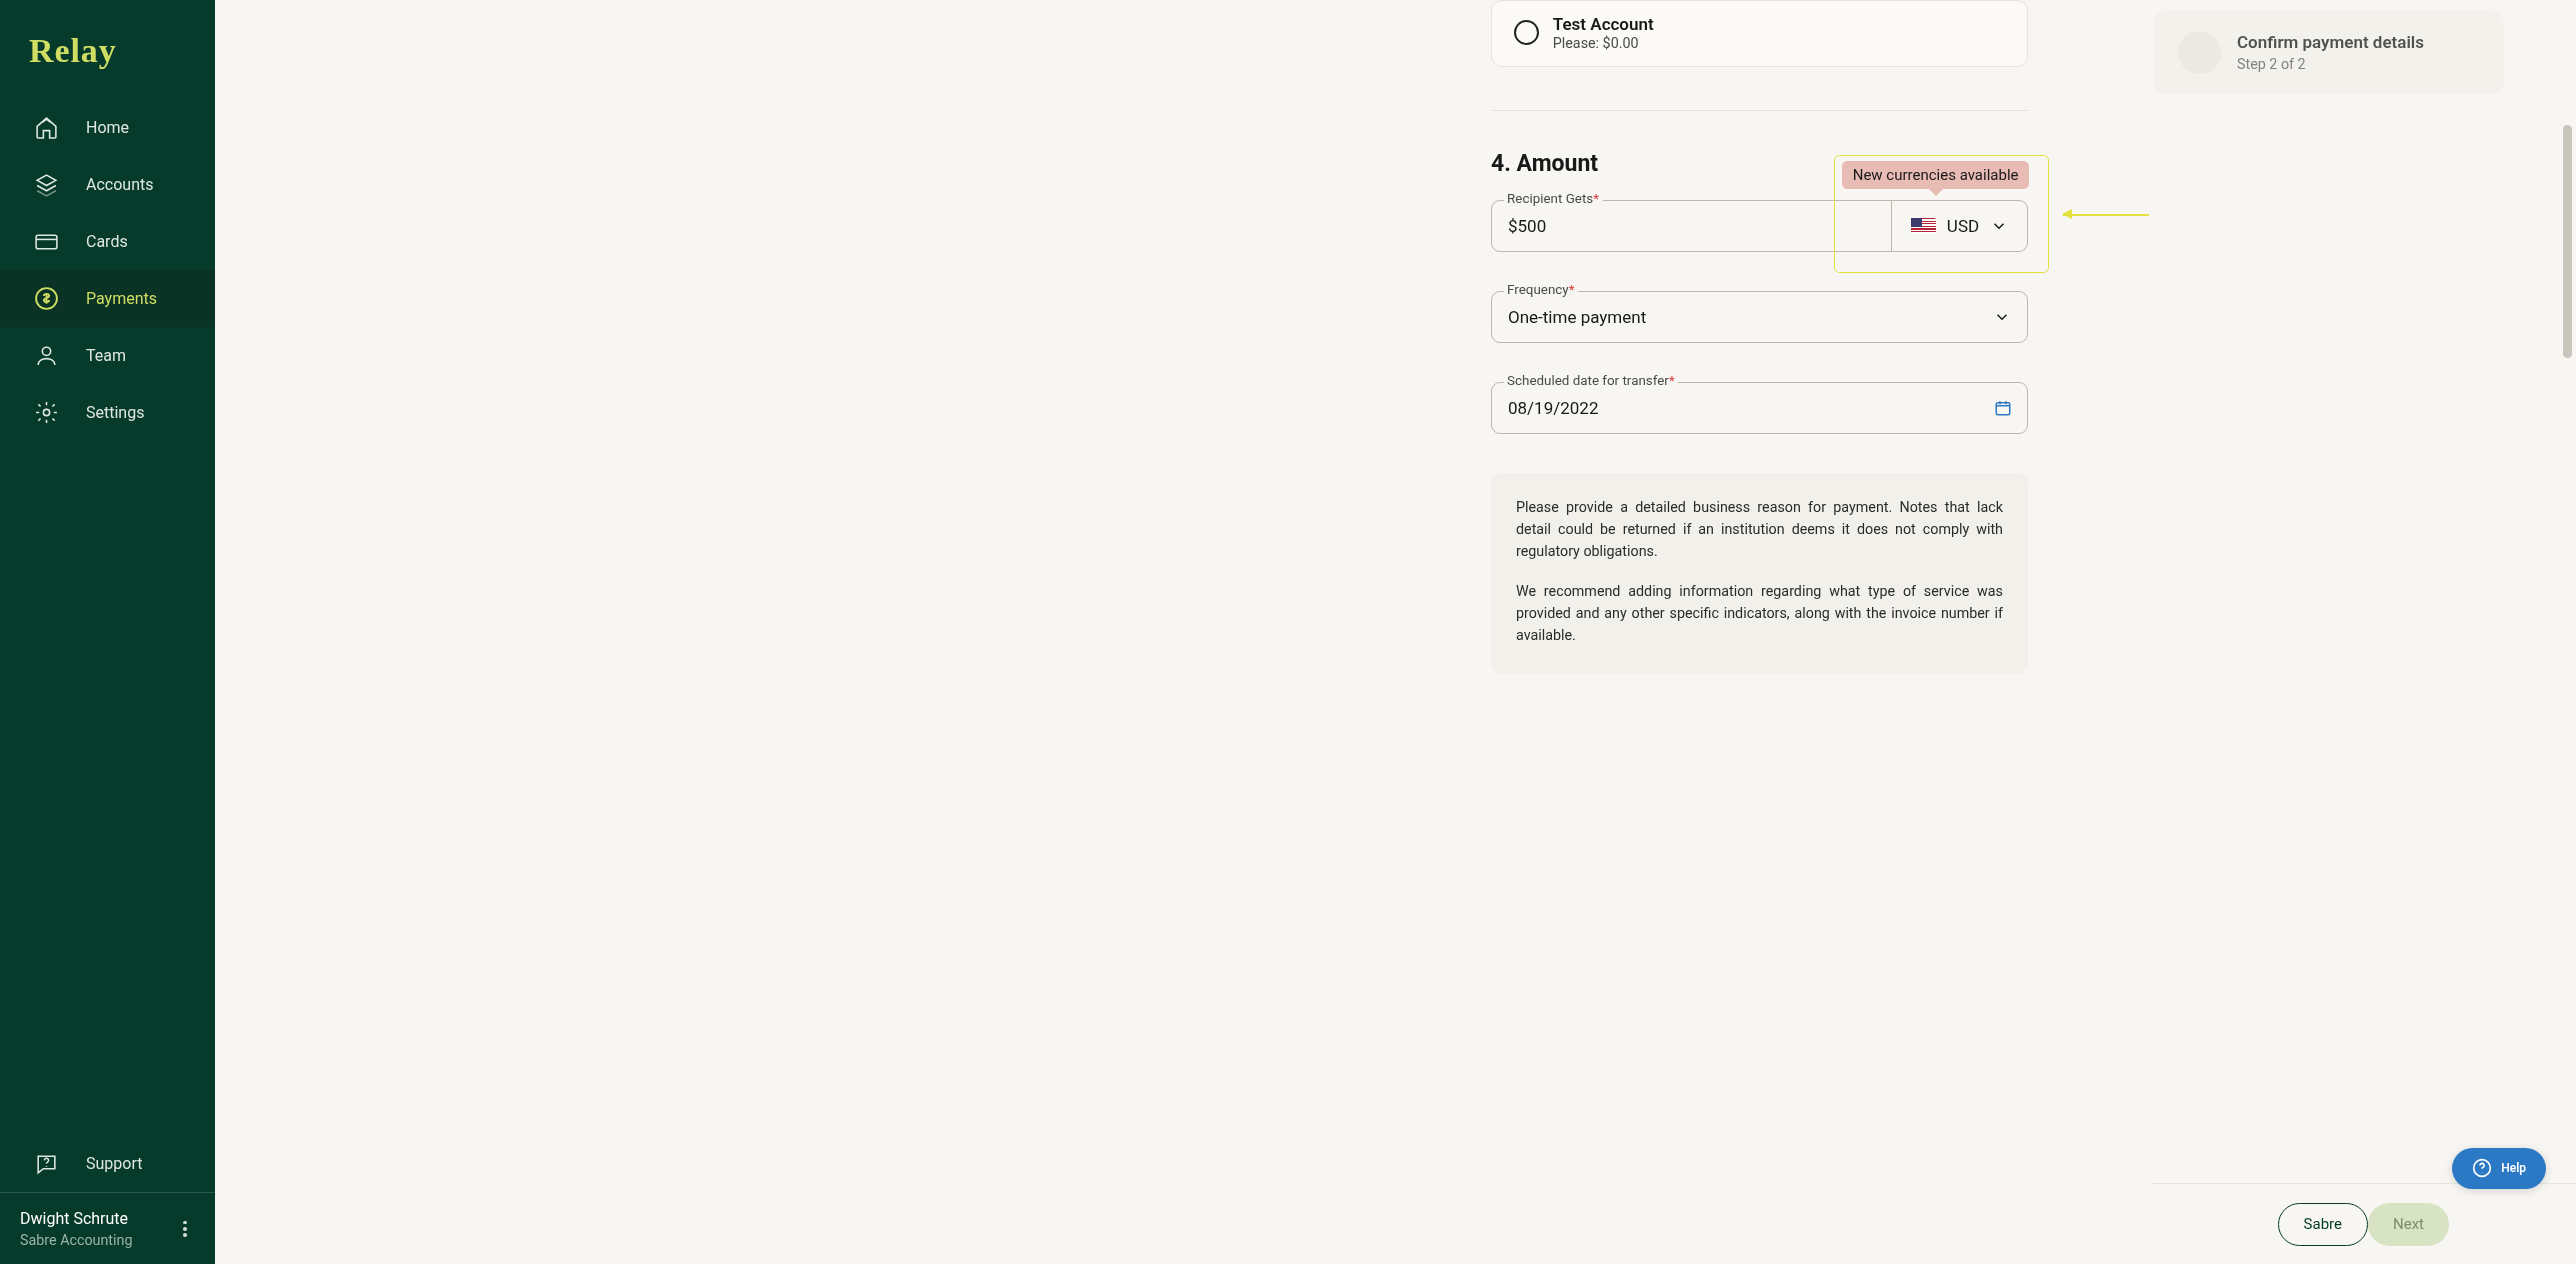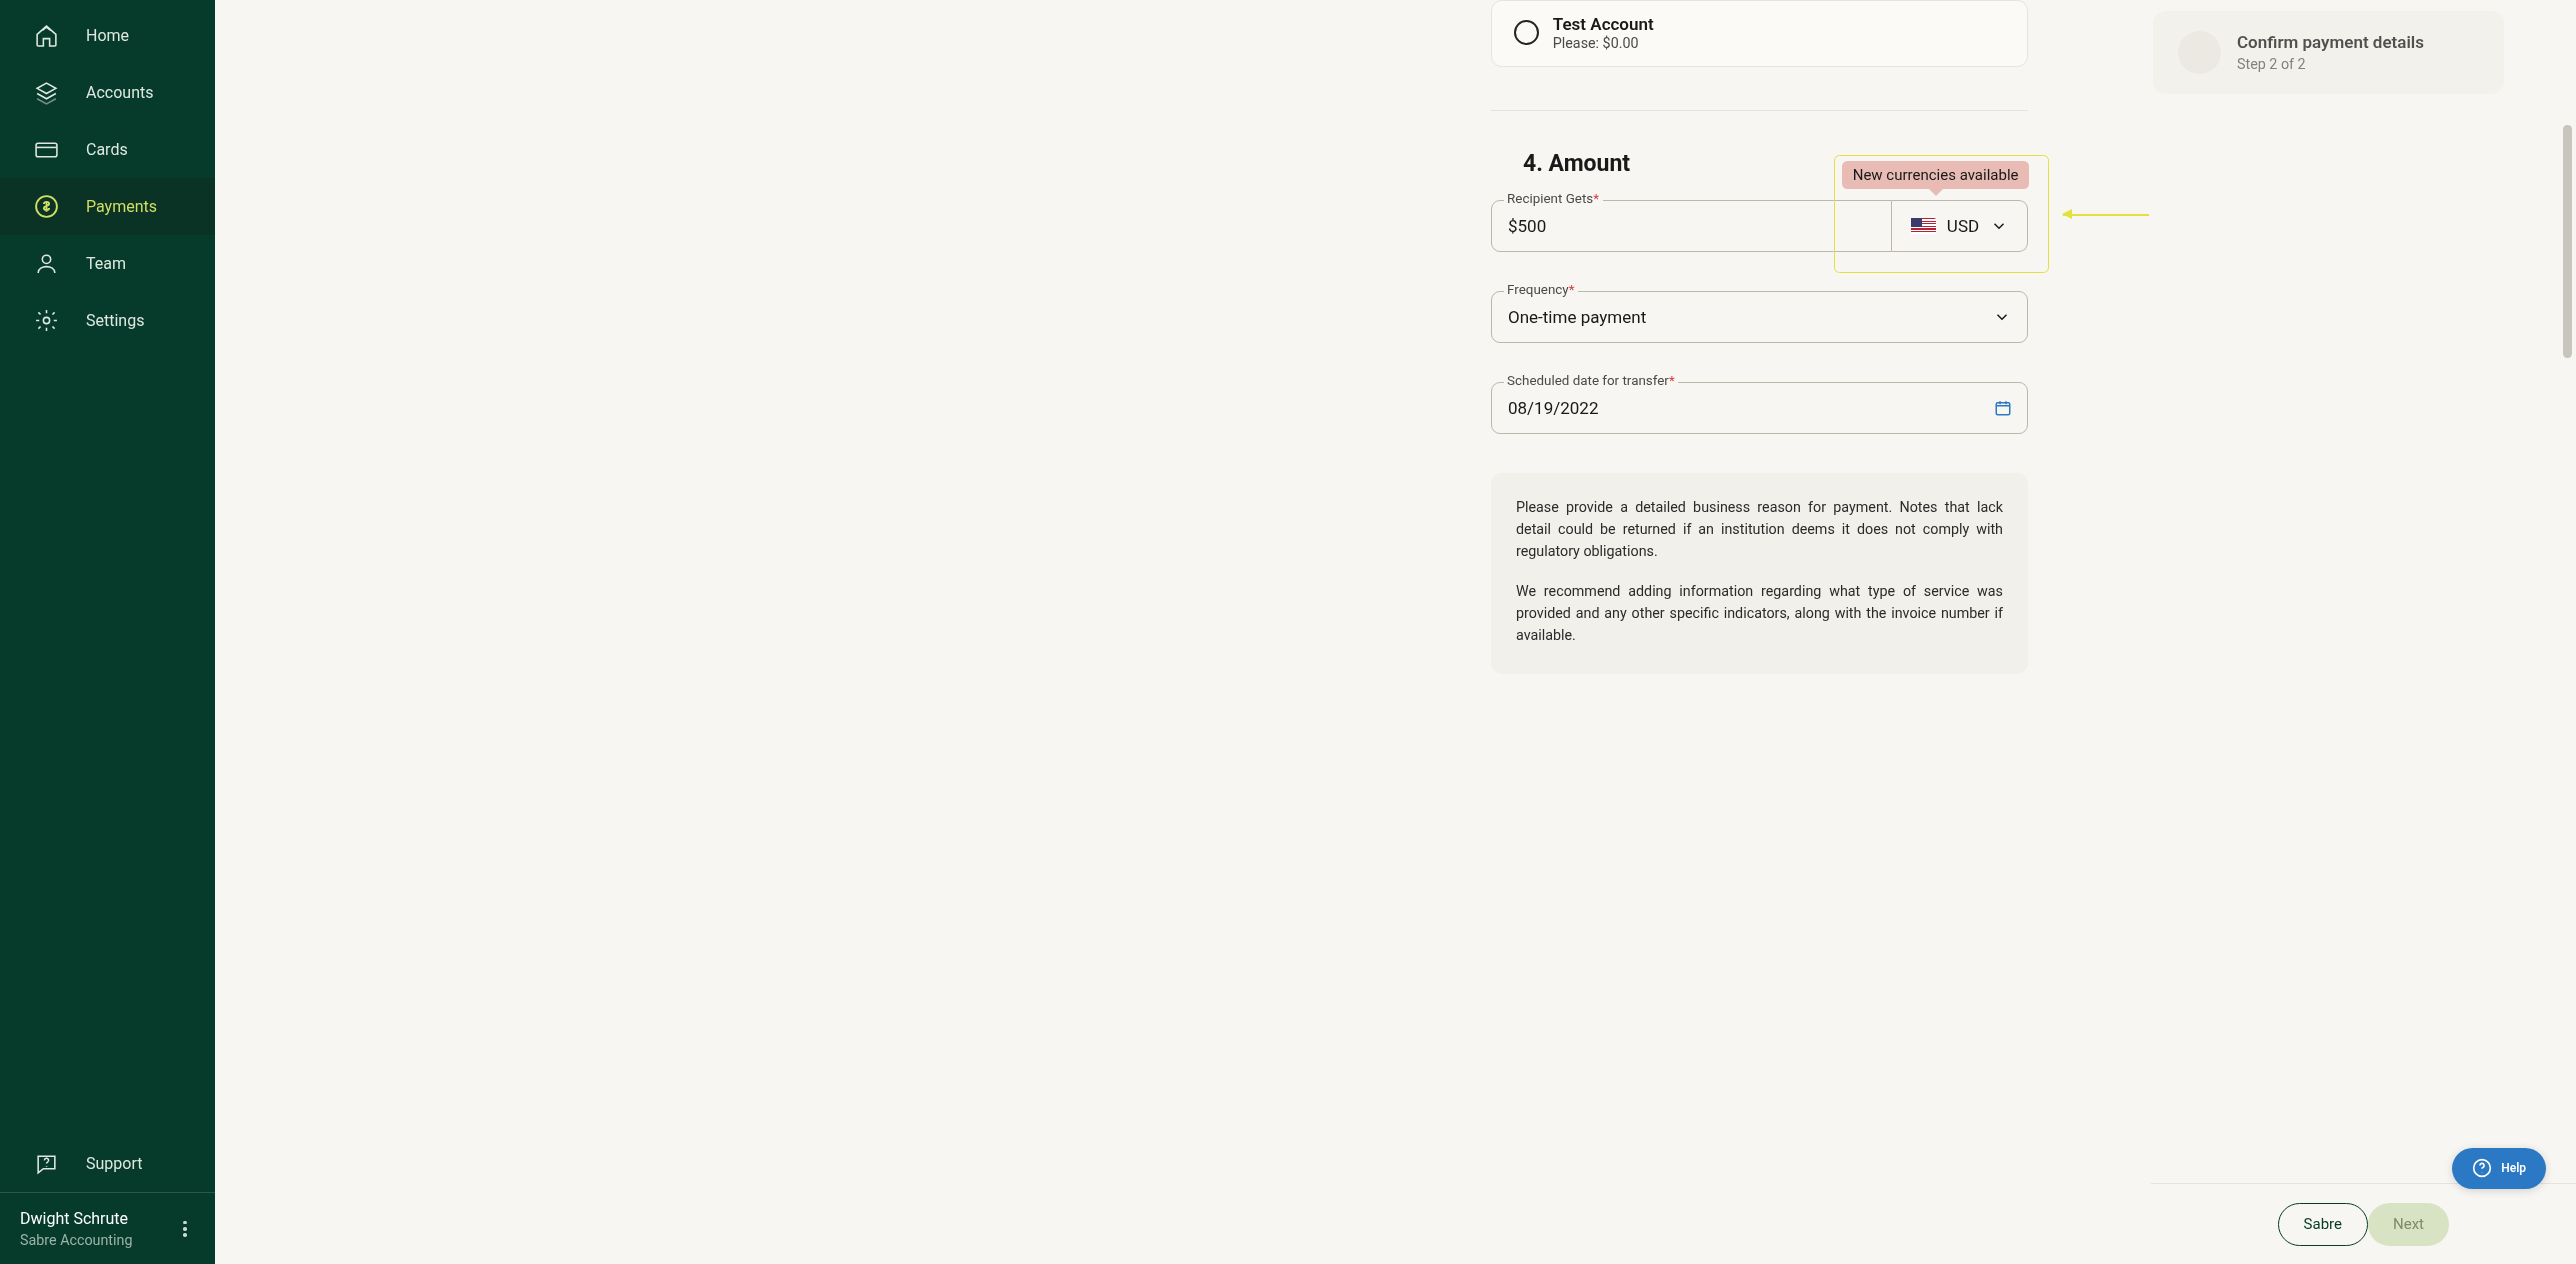--- a/index.html
+++ b/index.html
@@ -31,21 +31,21 @@
 
 .account-card { border: 0.9px solid #e6e3dd; border-radius: 10.7px; padding: 12.5px 21.5px 14.3px; display: flex; align-items: center; gap: 14.3px; margin-bottom: 43px; background: #fbfaf6; }
 .radio-circle { width: 25px; height: 25px; border: 2.2px solid #242424; border-radius: 50%; flex-shrink: 0; }
 .account-info { display: flex; flex-direction: column; gap: 1.8px; }
 .account-name { font-size: 17px; font-weight: 600; color: #191919; }
 .account-balance { font-size: 14.3px; color: #4a4a4a; }
 
 .section-divider { border-top: 0.9px solid #e6e3dd; margin-bottom: 39px; }
 
 
-.section-heading { font-size: 23px; font-weight: 700; color: #191919; margin-bottom: 23px; margin-left: 32px; }
+.section-heading { font-size: 23px; font-weight: 700; color: #191919; margin-bottom: 23px; }
 
 
 .field-wrap { position: relative; margin-bottom: 39px; }
 .field-label { position: absolute; top: -9px; left: 12.5px; background: #f8f6f2; padding: 0 3.6px; font-size: 13.4px; color: #4a4a4a; z-index: 2; }
 .field-label .req { color: #d73a3a; }
 .combined-row { display: flex; }
 .text-input { flex: 1; height: 52px; border: 0.9px solid #bcb6ab; border-radius: 9px 0 0 9px; padding: 0 16px; font-size: 17px; background: transparent; color: #191919; outline: none; }
 .currency-select { width: 136px; height: 52px; border: 0.9px solid #bcb6ab; border-left: none; border-radius: 0 9px 9px 0; display: flex; align-items: center; justify-content: center; gap: 10.7px; cursor: pointer; background: transparent; }
 .flag { width: 25px; height: 16px; background: linear-gradient(to bottom, #b22234 0 8%, #fff 8% 16%, #b22234 16% 24%, #fff 24% 32%, #b22234 32% 40%, #fff 40% 48%, #b22234 48% 56%, #fff 56% 64%, #b22234 64% 72%, #fff 72% 80%, #b22234 80% 88%, #fff 88% 100%); position: relative; border-radius: 1.8px; }
 .flag::before { content: ""; position: absolute; top: 0; left: 0; width: 10.7px; height: 9px; background: #3c3b6e; }
@@ -89,20 +89,23 @@
 .help-pill { position: fixed; bottom: 75px; right: 30px; background: #2b78c5; color: #fff; border-radius: 23px; padding: 10.7px 20px; display: flex; align-items: center; gap: 9px; font-size: 12px; font-weight: 600; cursor: pointer; box-shadow: 0 1.8px 9px rgba(0,0,0,0.15); z-index: 10; }
 
 
 .scrollbar-track { position: absolute; right: 1.8px; top: 0; width: 12.5px; height: 100%; }
 .scrollbar-thumb { position: absolute; right: 1.8px; top: 125px; width: 9px; height: 233px; background: #c8c5bd; border-radius: 4.5px; }
 </style>
 </head>
 <body>
 
 <aside class="sidebar">
+  <div class="logo-wrap">
+    <div class="logo">Relay</div>
+  </div>
   <nav class="nav">
     <div class="nav-item">
       <svg class="icon" viewBox="0 0 24 24" fill="none" stroke="#dfe8e0" stroke-width="1.5">
           <path d="M3 11l9-8 9 8v10a1 1 0 0 1-1 1h-5v-7h-6v7H4a1 1 0 0 1-1-1z"></path>
           <path d="M8 7l4-3 4 3"></path>
         </svg>
       <span>Home</span>
     </div>
     <div class="nav-item">
       <svg class="icon" viewBox="0 0 24 24" fill="none" stroke="#dfe8e0" stroke-width="1.5">

